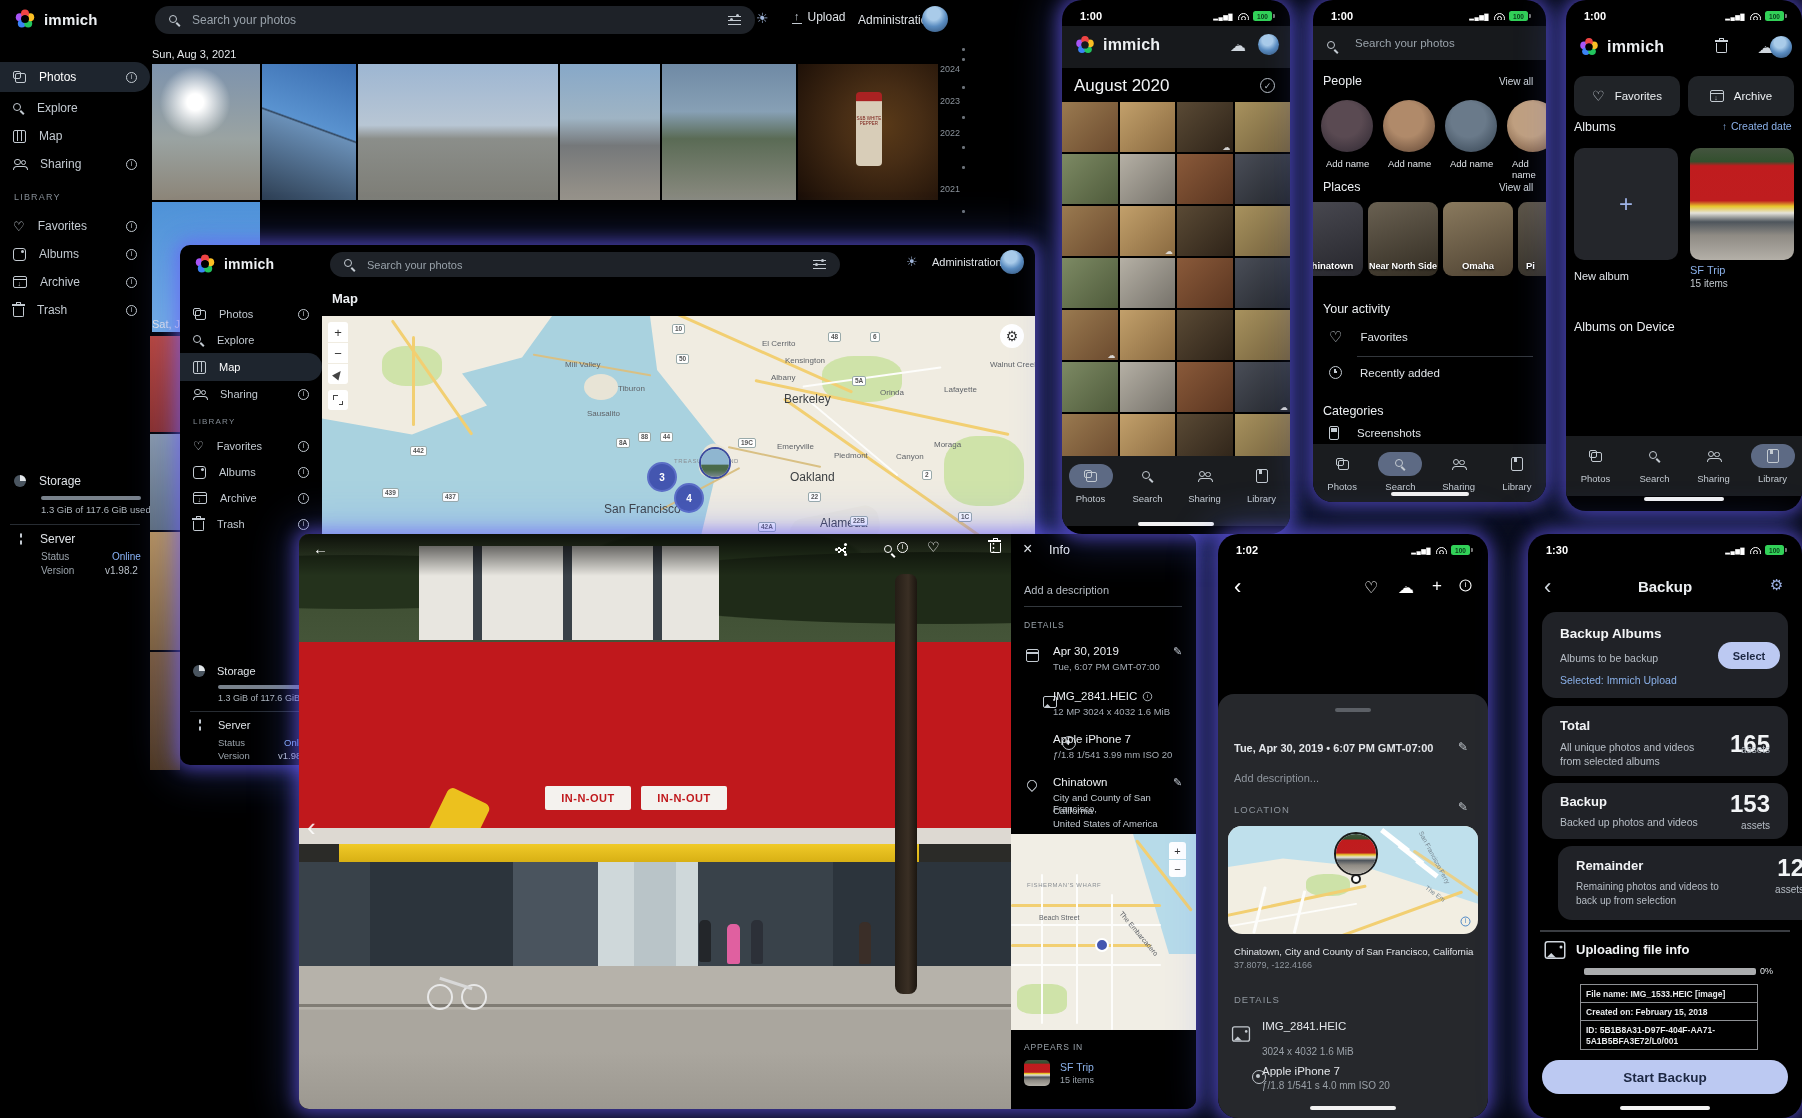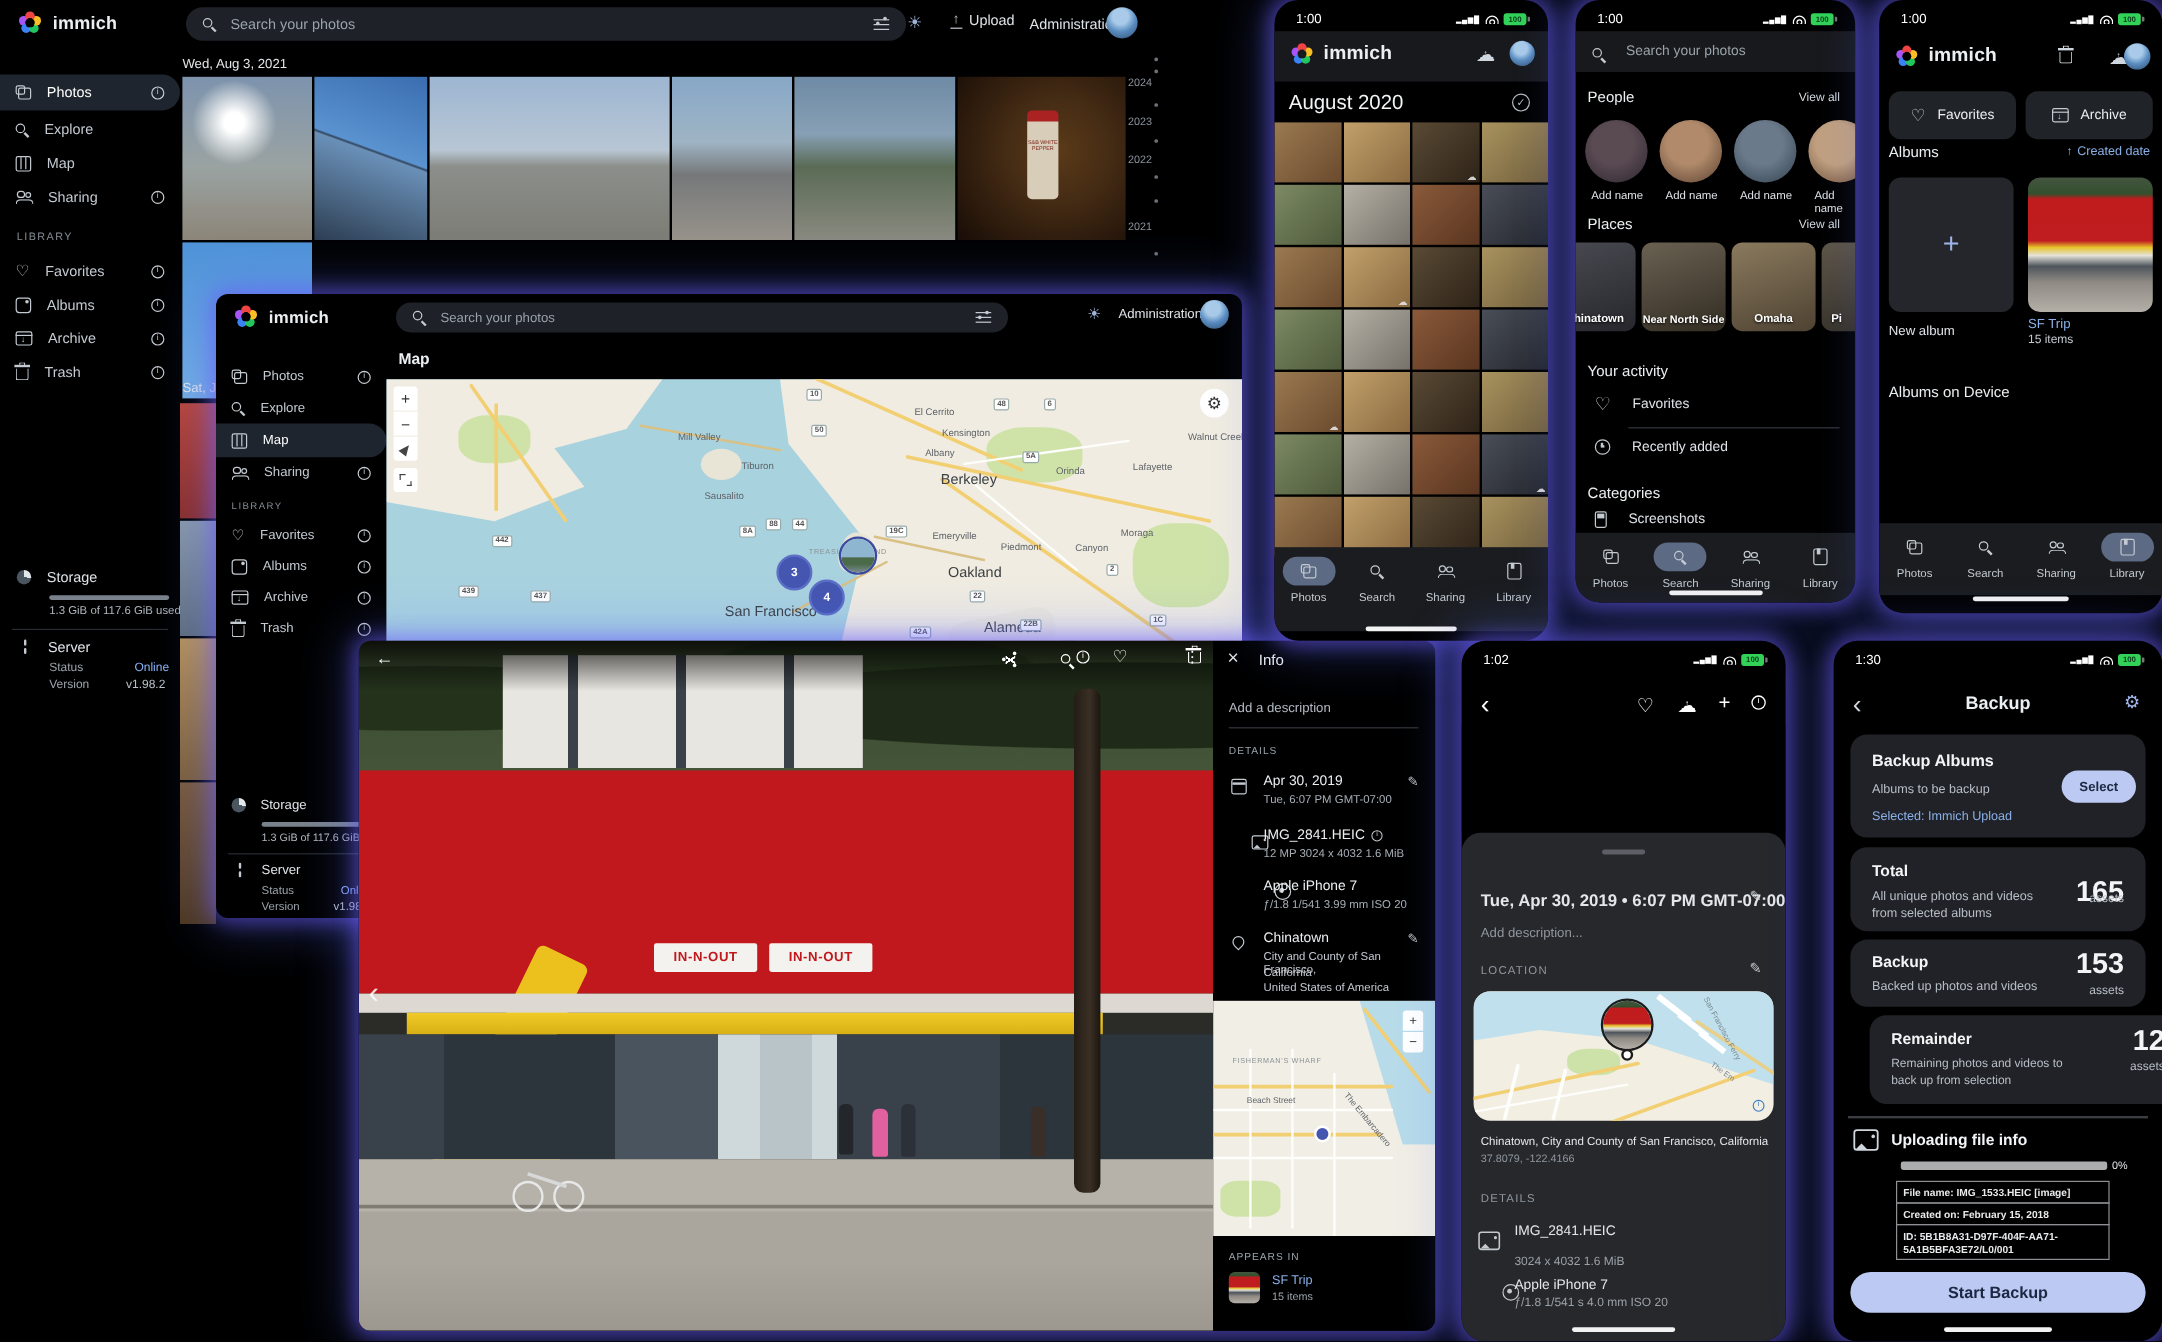--- a/index.html
+++ b/index.html
@@ -99,21 +99,21 @@
   .roadw{position:absolute;background:#fdfdfb;height:2px;border-radius:1px;}
   .shield{position:absolute;background:#fff;border:1px solid #9aa;border-radius:2px;font-size:6.5px;color:#555;padding:0 2px;line-height:8px;font-weight:bold;}
   .city{position:absolute;font-size:8px;color:#5f6368;white-space:nowrap;}
   .cts .li-6,.cts .li-14,.cts .li-15,.cts .li-16{font-size:12px;color:#3c4043;}
   .cts .li-17{font-size:6px;letter-spacing:.6px;color:#8a8f94;}
   .mcluster{position:absolute;width:26px;height:26px;border-radius:50%;background:#4456b0;border:2px solid #5c6ec6;color:#fff;font-size:10px;display:flex;align-items:center;justify-content:center;font-weight:bold;}
   .innout-thumb{background:linear-gradient(180deg,#44543f 0%,#33502e 12%,#c01c1e 16%,#bf1d1f 47%,#e7c52c 52%,#e4e2da 58%,#4e555c 66%,#8f8b84 78%,#b4b0a8 100%);}
   
   .phone{position:absolute;background:#000;}
   .status{position:absolute;left:0;right:0;top:8px;height:16px;display:flex;align-items:center;padding:0 18px;}
-  .status .time{font-size:11px;font-weight:normal;color:#fff;text-align:right;}
+  .status .time{font-size:11px;font-weight:bold;color:#fff;text-align:right;}
   .status .right{margin-left:auto;display:flex;align-items:center;gap:4px;}
   .sig{font-size:6px;letter-spacing:.5px;color:#fff;}
   .sig::before{content:"▂▄▆█";}
   .wifi{position:relative;width:12px;height:8px;overflow:hidden;}
   .wifi::before{content:"";position:absolute;left:0.5px;top:1px;width:11px;height:11px;border-radius:50%;border:1.5px solid #fff;box-sizing:border-box;}
   .wifi::after{content:"";position:absolute;left:3.5px;top:4px;width:5px;height:5px;border-radius:50%;border:1.5px solid #fff;box-sizing:border-box;}
   .batt{position:relative;min-width:19px;height:10px;background:#32d158;border-radius:2.5px;color:#0a3d1a;font-size:6.5px;font-weight:bold;display:flex;align-items:center;justify-content:center;}
   .batt::after{content:"";position:absolute;right:-3px;top:3px;width:2px;height:4px;background:#777;border-radius:0 1px 1px 0;}
   .bnav{position:absolute;left:0;right:0;background:#1a1c1f;display:flex;justify-content:space-around;align-items:flex-start;padding-top:8px;}
   .bnav .itm{display:flex;flex-direction:column;align-items:center;gap:5px;color:#c3cad1;font-size:9.5px;width:52px;}
@@ -210,21 +210,21 @@
     <div class="p" style="left:10px;top:524px;width:130px;height:1px;background:#272c32;"></div>
     <div class="p flex" style="left:14px;top:532px;gap:13px;">
       <span class="ic i-server"></span>
       <span style="font-size:12px;color:#dfe3e7;">Server</span>
     </div>
     <div class="p" style="left:41px;top:551px;font-size:10px;color:#9aa3ab;">Status</div>
     <div class="p" style="left:112px;top:551px;font-size:10px;color:#8ab4f8;">Online</div>
     <div class="p" style="left:41px;top:565px;font-size:10px;color:#9aa3ab;">Version</div>
     <div class="p" style="left:105px;top:565px;font-size:10px;color:#b9c0c8;">v1.98.2</div>
 
-    <div class="p" style="left:152px;top:48px;font-size:11px;color:#e3e6e9;">Wed, Aug 3, 2021</div>
+    <div class="p" style="left:152px;top:48px;font-size:11px;color:#e3e6e9;">Sun, Aug 3, 2021</div>
     <div class="p flex" style="left:152px;top:64px;gap:2px;">
       <div style="width:108px;height:136px;background:radial-gradient(circle at 40% 28%,#fff 0 7%,rgba(255,255,255,0) 30%),linear-gradient(180deg,#7d93ad 0%,#9aa3a2 55%,#8c8578 100%);"></div>
       <div style="width:94px;height:136px;background:linear-gradient(200deg,#3a6db0 0%,#5a93d0 45%,#32465e 46%,#6a90b8 47%,#2d3e52 100%);"></div>
       <div style="width:200px;height:136px;background:linear-gradient(180deg,#9db6d2 0%,#b8c6d4 45%,#8b8e8a 55%,#7d7d76 100%);"></div>
       <div style="width:100px;height:136px;background:linear-gradient(180deg,#87a8c8 0%,#9fb4c4 40%,#75787a 60%,#98938a 100%);"></div>
       <div style="width:134px;height:136px;background:linear-gradient(180deg,#6f8aa5 0%,#87a0b5 35%,#5a6b55 55%,#8a8a80 100%);"></div>
       <div style="position:relative;width:140px;height:136px;background:radial-gradient(circle at 60% 45%,#5a3односa18 0,#472d15 30%,#190d06 100%);background:radial-gradient(circle at 60% 45%,#5a3a18 0%,#472d15 35%,#190d06 100%);">
         <span style="position:absolute;left:58px;top:28px;width:26px;height:74px;background:linear-gradient(180deg,#a22 0 12%,#d8cdb8 13% 100%);border-radius:4px;"></span>
         <span style="position:absolute;left:58px;top:52px;width:26px;font-size:4.5px;color:#7a2018;text-align:center;line-height:5px;">S&amp;B WHITE PEPPER</span>
       </div>
@@ -790,21 +790,21 @@
     <span class="ic i-chev p" style="left:16px;top:40px;font-size:22px;color:#fff;"></span>
     <span class="ic i-heart p" style="left:146px;top:44px;font-size:16px;color:#fff;"></span>
     <span class="ic i-cloudup p" style="left:180px;top:44px;font-size:16px;color:#fff;"></span>
     <span class="ic i-plus p" style="left:214px;top:42px;font-size:17px;color:#fff;"></span>
     <span class="ic i-info p" style="left:242px;top:46px;color:#fff;transform:scale(1.1);"></span>
     
     <div class="p" style="left:0;top:70px;width:270px;height:90px;background:#000;"></div>
     
     <div class="p" style="left:0;top:160px;width:270px;height:424px;background:#26282c;border-radius:16px 16px 0 0;">
       <div class="p" style="left:117px;top:14px;width:36px;height:4px;border-radius:2px;background:#5c6066;"></div>
-      <span class="p" style="left:16px;top:48px;font-size:14px;font-weight:bold;color:#e3e6ea;">Tue, Apr 30, 2019 • 6:07 PM GMT-07:00</span>
+      <span class="p" style="left:16px;top:48px;font-size:11px;font-weight:bold;color:#e3e6ea;">Tue, Apr 30, 2019 • 6:07 PM GMT-07:00</span>
       <span class="ic i-pencil p" style="left:240px;top:46px;font-size:12px;color:#c3c9cf;"></span>
       <span class="p" style="left:16px;top:78px;font-size:11px;color:#8f969e;">Add description...</span>
       <span class="p" style="left:16px;top:110px;font-size:9.5px;letter-spacing:1px;color:#8f969e;">LOCATION</span>
       <span class="ic i-pencil p" style="left:240px;top:106px;font-size:12px;color:#c3c9cf;"></span>
       
       <div class="p" style="left:10px;top:132px;width:250px;height:108px;border-radius:14px;background:#f2eee2;overflow:hidden;">
         <div class="p" style="left:0;top:0;width:250px;height:108px;background:#bfe0ec;clip-path:polygon(0 0,100% 0,100% 72%,55% 38%,22% 30%,0 38%);"></div>
         <div class="p" style="left:150px;top:12px;width:34px;height:5px;background:#fff;transform:rotate(38deg);"></div>
         <div class="p" style="left:168px;top:26px;width:30px;height:5px;background:#fff;transform:rotate(38deg);"></div>
         <div class="p" style="left:186px;top:40px;width:26px;height:5px;background:#fff;transform:rotate(38deg);"></div>

